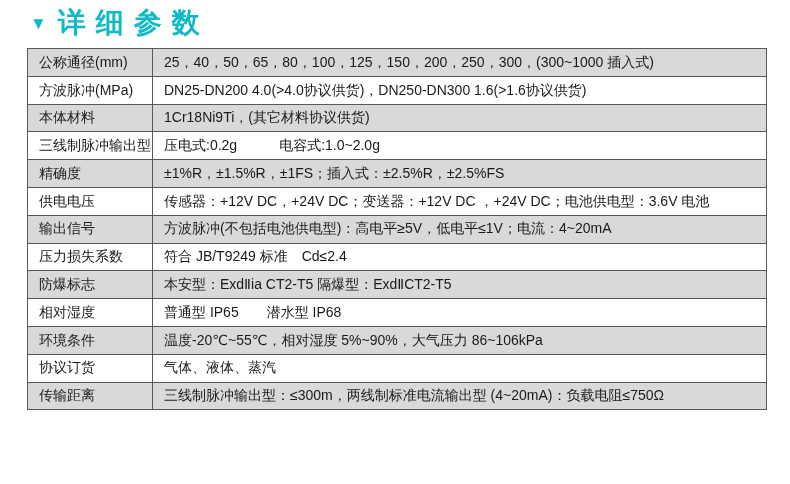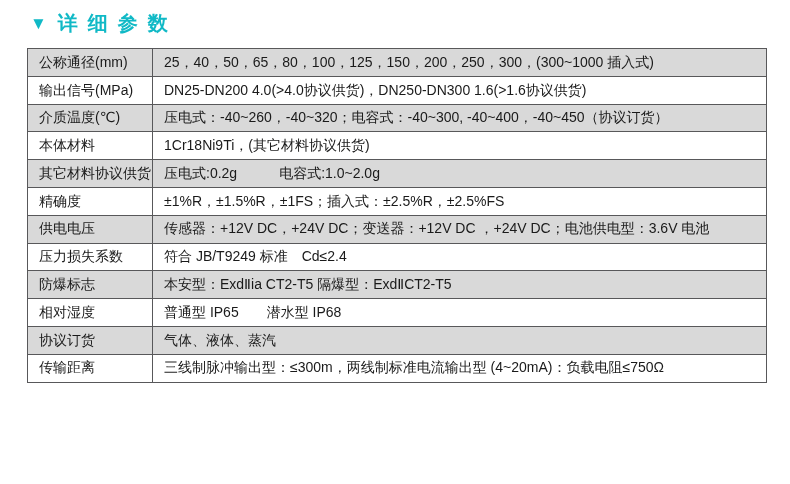--- a/index.html
+++ b/index.html
@@ -30,21 +30,21 @@
       height: 38px;
     }
     .title-marker {
       color: var(--accent);
       font-size: 17px;
       line-height: 1;
       margin-right: 11px;
     }
     .page-title {
       color: var(--accent);
-      font-size: 20px;
+      font-size: 28px;
       font-weight: bold;
       letter-spacing: 10px;
       line-height: 1;
       white-space: nowrap;
     }
     table.spec-table {
       border-collapse: collapse;
       margin: 10px 0 0 27px;
       width: 740px;
       table-layout: fixed;
@@ -75,66 +75,70 @@
   </div>
 
   <table class="spec-table">
     <tbody id="spec-tbody">
     <tr class="spec-row">
       <td class="label-cell">公称通径(mm)</td>
       <td class="value-cell">25，40，50，65，80，100，125，150，200，250，300，(300~1000 插入式)</td>
     </tr>
 
     <tr class="spec-row">
-      <td class="label-cell">输出信号(MPa)</td>
+      <td class="label-cell">方波脉冲(MPa)</td>
       <td class="value-cell">DN25-DN200 4.0(&gt;4.0协议供货)，DN250-DN300 1.6(&gt;1.6协议供货)</td>
     </tr>
 
-    <tr class="spec-row">
-      <td class="label-cell">介质温度(℃)</td>
-      <td class="value-cell">压电式：-40~260，-40~320；电容式：-40~300, -40~400，-40~450（协议订货）</td>
-    </tr>
 
     <tr class="spec-row">
       <td class="label-cell">本体材料</td>
       <td class="value-cell">1Cr18Ni9Ti，(其它材料协议供货)</td>
     </tr>
 
     <tr class="spec-row">
-      <td class="label-cell">其它材料协议供货</td>
+      <td class="label-cell">三线制脉冲输出型</td>
       <td class="value-cell">压电式:0.2g　　　电容式:1.0~2.0g</td>
     </tr>
 
     <tr class="spec-row">
       <td class="label-cell">精确度</td>
       <td class="value-cell">±1%R，±1.5%R，±1FS；插入式：±2.5%R，±2.5%FS</td>
     </tr>
 
 
     <tr class="spec-row">
       <td class="label-cell">供电电压</td>
       <td class="value-cell">传感器：+12V DC，+24V DC；变送器：+12V DC ，+24V DC；电池供电型：3.6V 电池</td>
     </tr>
 
+    <tr class="spec-row">
+      <td class="label-cell">输出信号</td>
+      <td class="value-cell">方波脉冲(不包括电池供电型)：高电平≥5V，低电平≤1V；电流：4~20mA</td>
+    </tr>
 
     <tr class="spec-row">
       <td class="label-cell">压力损失系数</td>
       <td class="value-cell">符合 JB/T9249 标准　Cd≤2.4</td>
     </tr>
 
     <tr class="spec-row">
       <td class="label-cell">防爆标志</td>
       <td class="value-cell">本安型：ExdⅡia CT2-T5 隔爆型：ExdⅡCT2-T5</td>
     </tr>
 
     <tr class="spec-row">
       <td class="label-cell">相对湿度</td>
       <td class="value-cell">普通型 IP65　　潜水型 IP68</td>
     </tr>
 
+    <tr class="spec-row">
+      <td class="label-cell">环境条件</td>
+      <td class="value-cell">温度-20℃~55℃，相对湿度 5%~90%，大气压力 86~106kPa</td>
+    </tr>
 
     <tr class="spec-row">
       <td class="label-cell">协议订货</td>
       <td class="value-cell">气体、液体、蒸汽</td>
     </tr>
 
     <tr class="spec-row">
       <td class="label-cell">传输距离</td>
       <td class="value-cell">三线制脉冲输出型：≤300m，两线制标准电流输出型 (4~20mA)：负载电阻≤750Ω</td>
     </tr>

